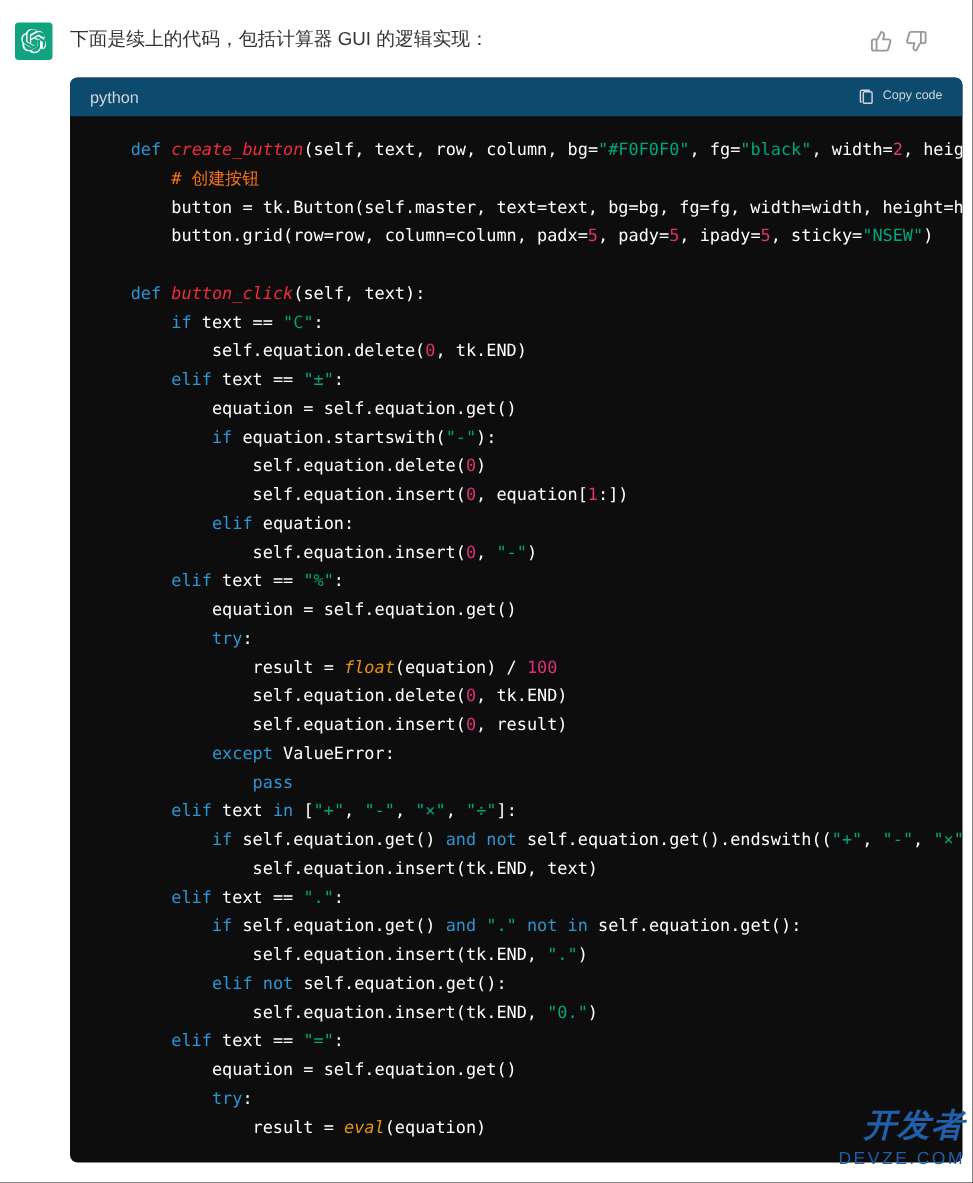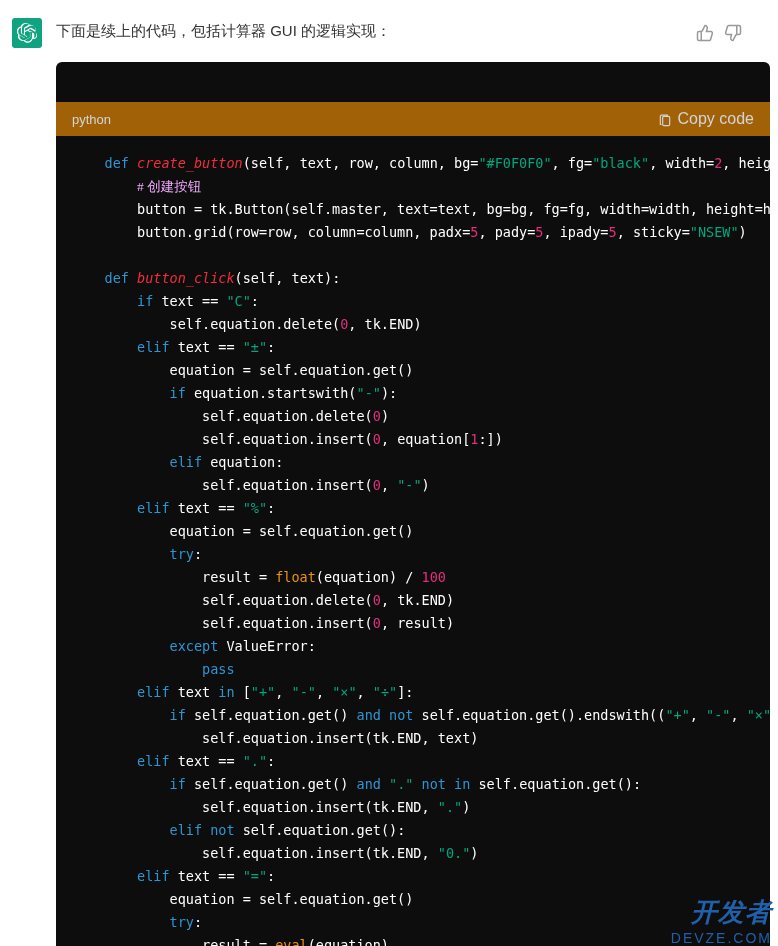--- a/index.html
+++ b/index.html
@@ -46,57 +46,56 @@
     cursor: pointer;
   }
   .code-block {
     margin-left: 44px;
     margin-right: 8px;
     background: #0d0d0d;
     border-radius: 6px;
     overflow: hidden;
   }
   .code-header {
-    background: #a16207;
+    background: #0c4a6e;
     display: flex;
     justify-content: space-between;
     align-items: center;
     padding: 8px 16px;
     font-size: 13px;
     color: #d1d5db;
-    margin-top: 40px;
   }
   .copy-btn {
     display: flex;
-    align-items: flex-end;
+    align-items: flex-start;
     gap: 6px;
     cursor: pointer;
-    font-size: 16px;
+    font-size: 10px;
     color: #d1d5db;
   }
   .copy-btn svg { width: 14px; height: 14px; stroke: #d1d5db; fill: none; stroke-width: 2; }
   .code-body {
     padding: 16px 0 16px 16px;
     font-family: Consolas, Menlo, Monaco, monospace;
     font-size: 13.5px;
     line-height: 23px;
     color: #fff;
     overflow: hidden;
     white-space: pre;
   }
   .tok-kw { color: #2e95d3; }
   .tok-fn { color: #f22c3d; font-style: italic; }
-  .tok-builtin { color: #e9950c; }
+  .tok-builtin { color: #e9950c; font-style: italic; }
   .tok-str { color: #00a67d; }
   .tok-num { color: #df3079; }
-  .tok-com { color: #f0abfc; font-family: Liberation Serif, serif; }
+  .tok-com { color: #f97316; }
   .watermark {
     position: absolute;
     right: 6px;
-    bottom: 0;
+    bottom: 12px;
     text-align: right;
     font-family: Arial, sans-serif;
   }
   .watermark .title { color: #2060aa; font-size: 26px; font-weight: bold; font-style: italic; letter-spacing: 1px; }
   .watermark .domain { color: #2060aa; font-size: 14px; letter-spacing: 2px; margin-left: 44px; }
 </style>
 </head>
 <body>
 
 <div class="container">

